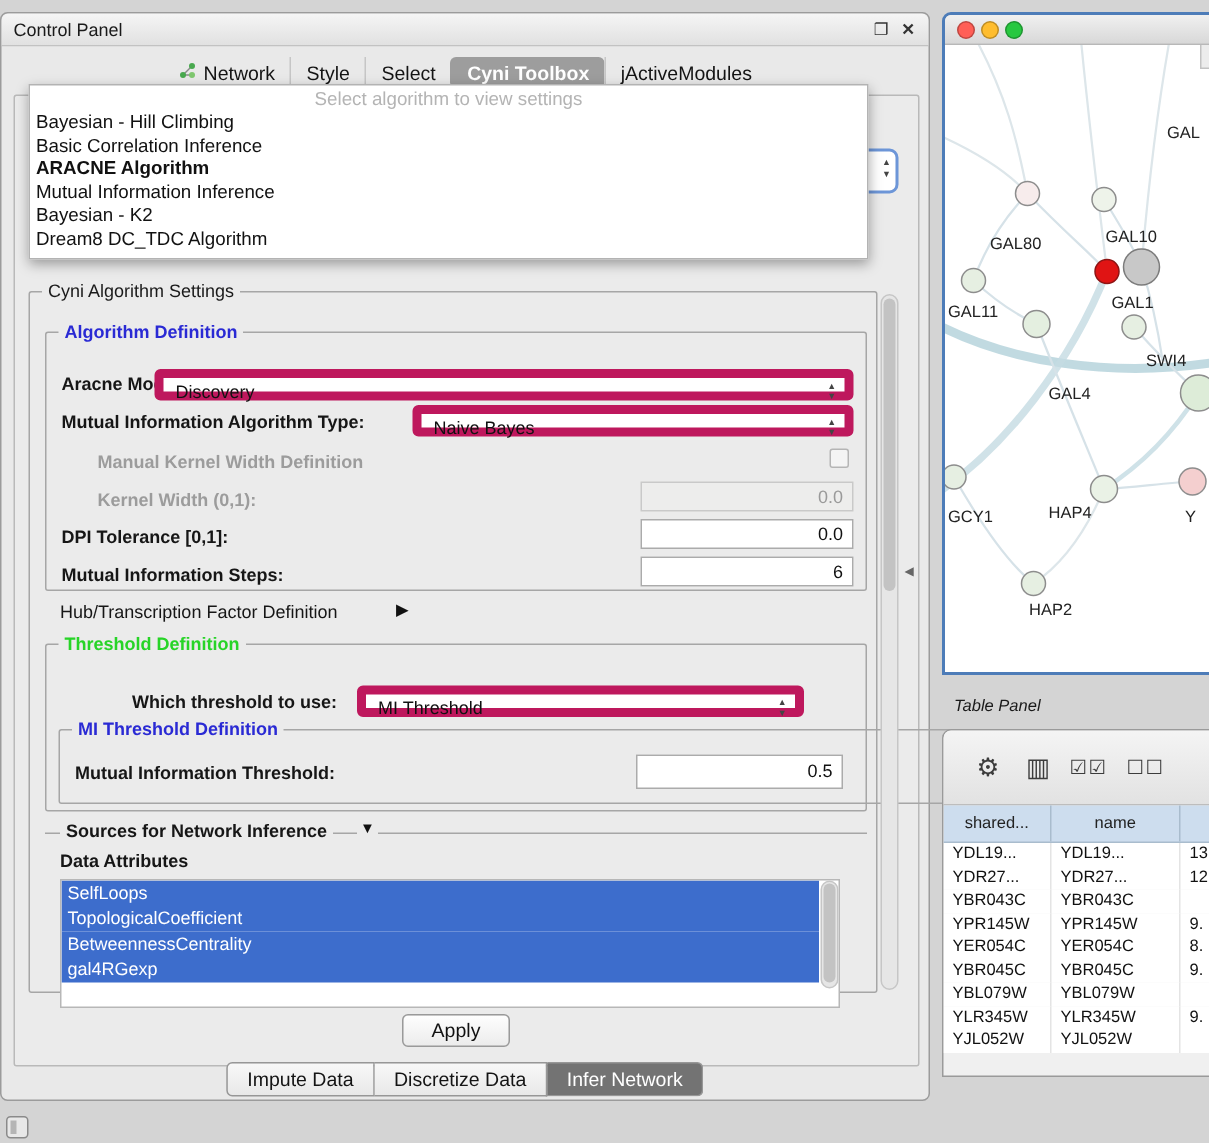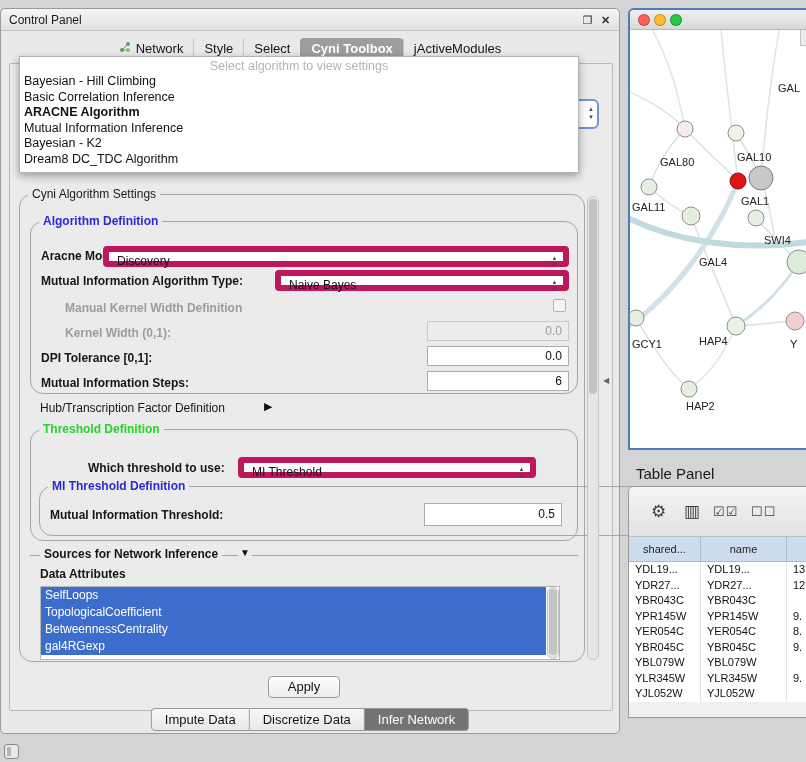--- a/index.html
+++ b/index.html
@@ -31,21 +31,21 @@
   #combo-fragment .stepper{ position:absolute; right:3px; top:4px; display:flex; flex-direction:column; align-items:center; font-size:7px; line-height:8px; color:#444;}
 
   
   #algo-dropdown { left:18px; top:47px; width:560px; height:117px; background:#fff;
                    border:1px solid #b3b3b3; box-shadow:0 3px 8px rgba(0,0,0,.35); z-index:30; padding-top:2px; }
   .dd-placeholder { height:15px; line-height:15px; text-align:center; color:#b4b4b4; font-size:12.5px; }
   .dd-item { height:15.5px; line-height:15.5px; padding-left:4px; font-size:12.5px; color:#111; cursor:default; }
   .dd-item.selected { font-weight:bold; }
 
   
-  .grp { position:absolute; border:1px solid #a6a6a6; border-radius:13px; }
+  .grp { position:absolute; border:1px solid #a6a6a6; border-radius:2px; }
   .grp-title { position:absolute; top:-8px; left:8px; background:#ebebeb; padding:0 4px; font-size:12px; font-weight:bold; white-space:nowrap; }
   .t-black { color:#1a1a1a; }
   .t-blue  { color:#2a2ad4; }
   .t-green { color:#27d427; }
 
   .lbl { position:absolute; font-size:12px; font-weight:bold; color:#161616; white-space:nowrap; }
   .lbl.disabled { color:#9c9c9c;padding-left:24px; }
 
   .combo { position:absolute; background:#fff; border:6px solid #be185d; border-radius:4px;
            font-size:12px; line-height:19px; height:21px; padding:0 20px 0 8px; white-space:nowrap; cursor:default; }
@@ -88,21 +88,21 @@
 
   
   #network-window { left:628px; top:8px; width:186px; height:442px; background:#e6e6e6;
                     border:2px solid #4d7cb8; border-radius:6px 6px 0 0; overflow:hidden; }
   #nw-titlebar { left:0; top:0; width:100%; height:20px; background:linear-gradient(#f0f0f0,#d8d8d8); border-bottom:1px solid #b8b8b8; }
   .traffic { position:absolute; top:4px; width:12px; height:12px; border-radius:50%; border:1px solid rgba(0,0,0,.25); }
   #nw-canvas { left:0; top:20px; width:182px; height:418px; background:#fff; }
   #nw-scroll-stub { right:0; top:0; width:12px; height:16px; background:#ececec; border-left:1px solid #c2c2c2; border-bottom:1px solid #c2c2c2; }
 
   
-  #table-panel-label { left:636px; top:465px; font-size:15px; color:#1a1a1a; }
+  #table-panel-label { left:636px; top:465px; font-size:11px; color:#1a1a1a;font-style:italic; }
   #table-window { left:628px; top:486px; width:186px; height:232px; background:#f0f0f0;
                   border:1px solid #9a9a9a; border-radius:6px 6px 0 0; overflow:hidden; }
   #tw-toolbar { left:0; top:0; width:100%; height:50px; background:linear-gradient(#f4f4f4,#e2e2e2); border-bottom:1px solid #bdbdbd; }
   .tw-icon { position:absolute; top:14px; font-size:17px; color:#3c3c3c; cursor:default; }
   .tw-icon.small { font-size:13px; top:17px; letter-spacing:1px; }
   #tw-table { position:absolute; left:0; top:50px; width:220px; }
   .th-row { display:flex; background:#cdddee; border-bottom:1px solid #a9bccd; height:25px; }
   .th { font-size:11px; color:#222; text-align:center; line-height:24px; border-right:1px solid #a9bccd; overflow:hidden; white-space:nowrap; }
   .td-row { display:flex; background:#fff; height:15.5px; }
   .td { font-size:11px; color:#111; line-height:15px; padding-left:6px; border-right:1px solid #e4e4e4; overflow:hidden; white-space:nowrap; }
@@ -229,21 +229,21 @@
           <div class="field" style="left:384px; top:16px; width:138px; height:23px; line-height:21px;">0.5</div>
         </div>
       </div>
 
       <div class="hairline" style="left:10px; top:360px; width:548px;"></div>
       <span class="lbl" style="left:20px; top:352px; background:#ebebeb; padding:0 4px;">Sources for Network Inference</span>
       <span class="abs tri" style="left:218px; top:352px; font-size:10px; background:#ebebeb; padding:0 2px;">▼</span>
 
       <span class="lbl" style="left:20px; top:372px;">Data Attributes</span>
 
-      <div id="attr-list" style="left:20px; top:391px; width:520px; height:74px;">
+      <div id="attr-list" style="left:20px; top:391px; width:520px; height:86px;">
         <div class="attr-item selected">SelfLoops</div>
         <div class="attr-item selected">TopologicalCoefficient</div>
         <div class="attr-item selected">BetweennessCentrality</div>
         <div class="attr-item selected">gal4RGexp</div>
         <div class="sb-v" style="right:0; top:0; height:72px;">
           <div class="sb-thumb" style="top:1px; height:66px;"></div>
         </div>
       </div>
     </div>
 

